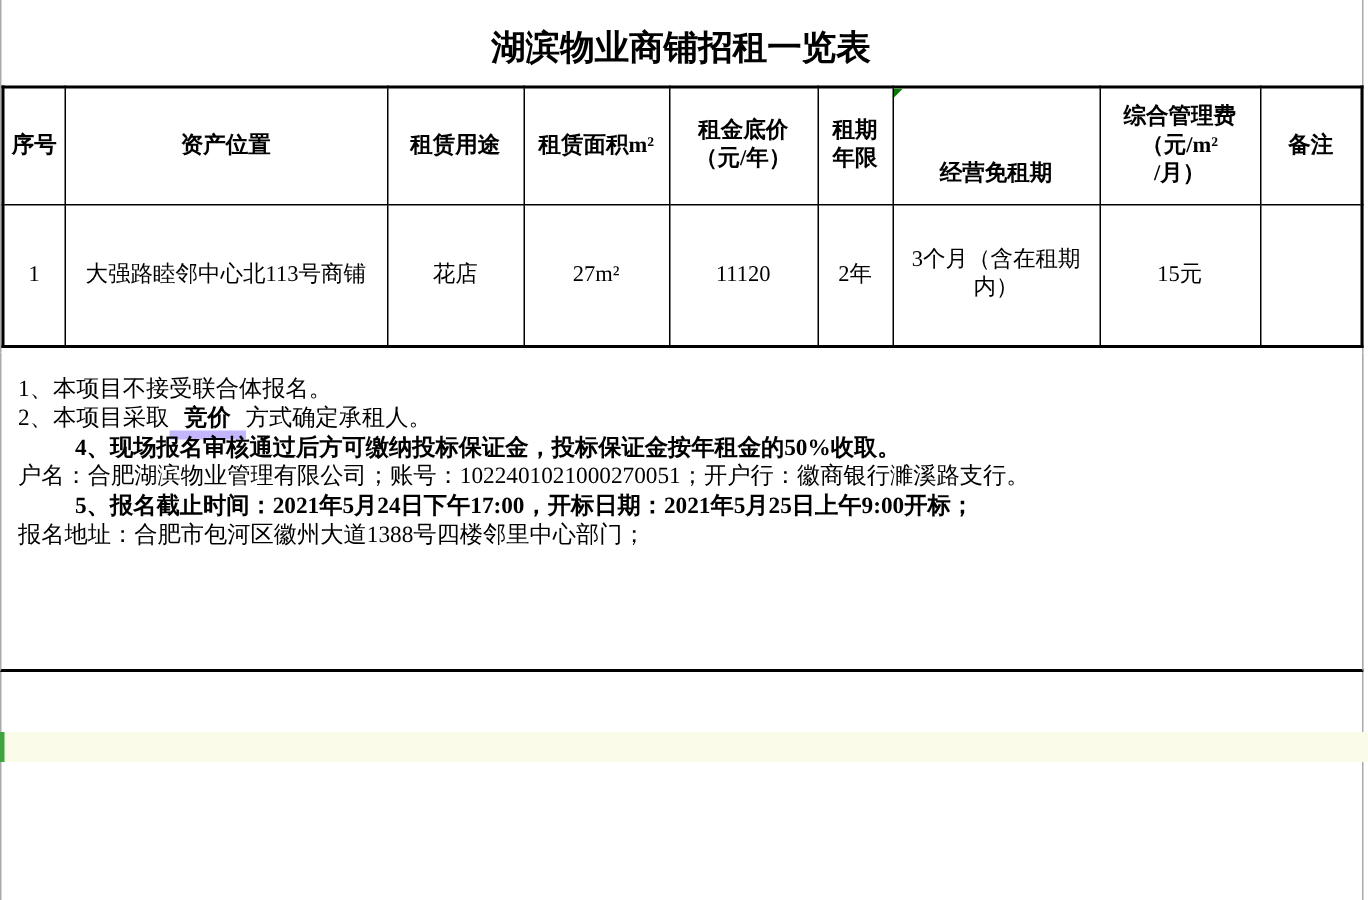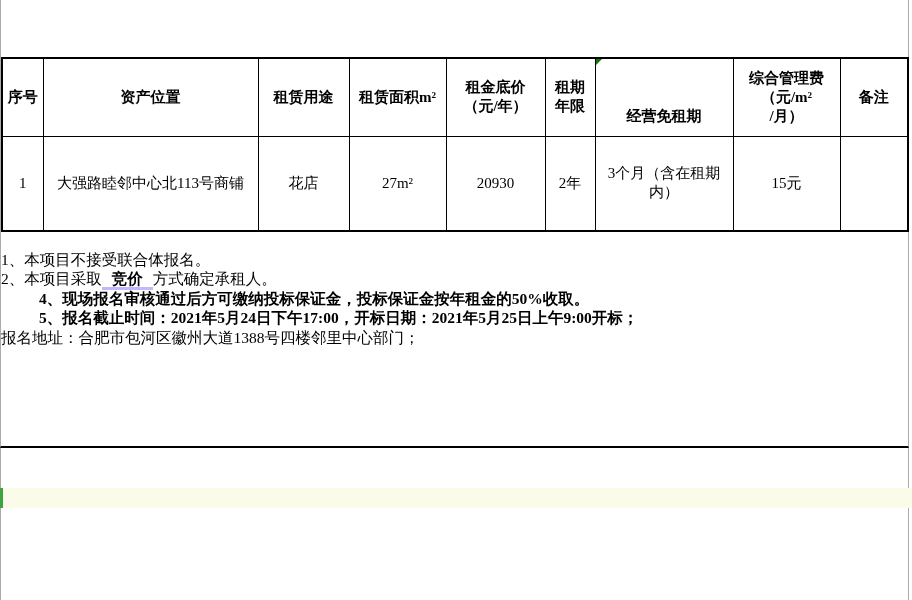--- a/index.html
+++ b/index.html
@@ -61,25 +61,25 @@
     width: 907px; height: 196px;
     box-sizing: content-box;
     border-left: 1px solid #ababab;
     border-right: 1px solid #ababab;
     border-bottom: 2px solid #000000;
     padding-top: 15px;
     background: #ffffff;
     font-size: 15.5px;
     line-height: 19.4px;
   }
-  .note-line { padding-left: 0; white-space: nowrap; font-family: Liberation Serif, serif; }
+  .note-line { padding-left: 11px; white-space: nowrap; font-family: Liberation Serif, serif; }
   .note-line.bold { font-weight: bold; margin-left: 38px; }
   .emphasis {
     font-weight: bold;
-    border-bottom: 3px solid #c4b5fd;
+    border-bottom: 6px solid #c4b5fd;
     padding: 0 10px;
   }
 
   .band {
     position: absolute;
     left: 0; top: 488px;
     width: 912px; height: 20px;
     background: #fbfbe9;
   }
   .band-marker {
@@ -90,20 +90,21 @@
   }
 </style>
 </head>
 <body>
 
 <div class="page">
 
   <div class="edge edge-left"></div>
   <div class="edge edge-right"></div>
 
+  <div class="title">湖滨物业商铺招租一览表</div>
 
   <table class="rental">
     <colgroup>
       <col style="width:41px">
         <col style="width:215px">
         <col style="width:91px">
       <col style="width:97px">
         <col style="width:99px">
         <col style="width:50px">
       <col style="width:138px">
@@ -129,33 +130,34 @@
 /月）</th>
         <th>备注</th>
       </tr>
     </thead>
     <tbody>
       <tr>
         <td>1</td>
         <td>大强路睦邻中心北113号商铺</td>
         <td>花店</td>
         <td>27m²</td>
-        <td>20930</td>
+        <td>11120</td>
         <td>2年</td>
         <td>3个月（含在租期内）</td>
         <td>15元</td>
         <td></td>
       </tr>
     </tbody>
   </table>
 
   <div class="notes">
     <div class="note-line">1、本项目不接受联合体报名。</div>
     <div class="note-line"><span>2、本项目采取</span><span class="emphasis">竞价</span><span>方式确定承租人。</span></div>
     <div class="note-line bold">4、现场报名审核通过后方可缴纳投标保证金，投标保证金按年租金的50%收取。</div>
+    <div class="note-line">户名：合肥湖滨物业管理有限公司；账号：1022401021000270051；开户行：徽商银行濉溪路支行。</div>
     <div class="note-line bold">5、报名截止时间：2021年5月24日下午17:00，开标日期：2021年5月25日上午9:00开标；</div>
     <div class="note-line">报名地址：合肥市包河区徽州大道1388号四楼邻里中心部门；</div>
   </div>
 
   <div class="band"></div>
   <div class="band-marker"></div>
 
 </div>
 
 </body></html>

